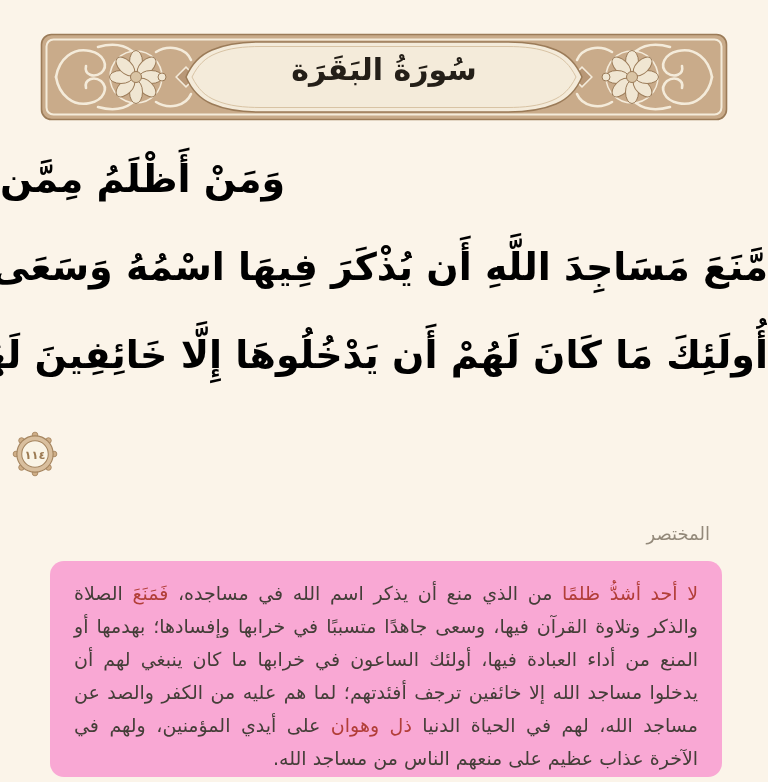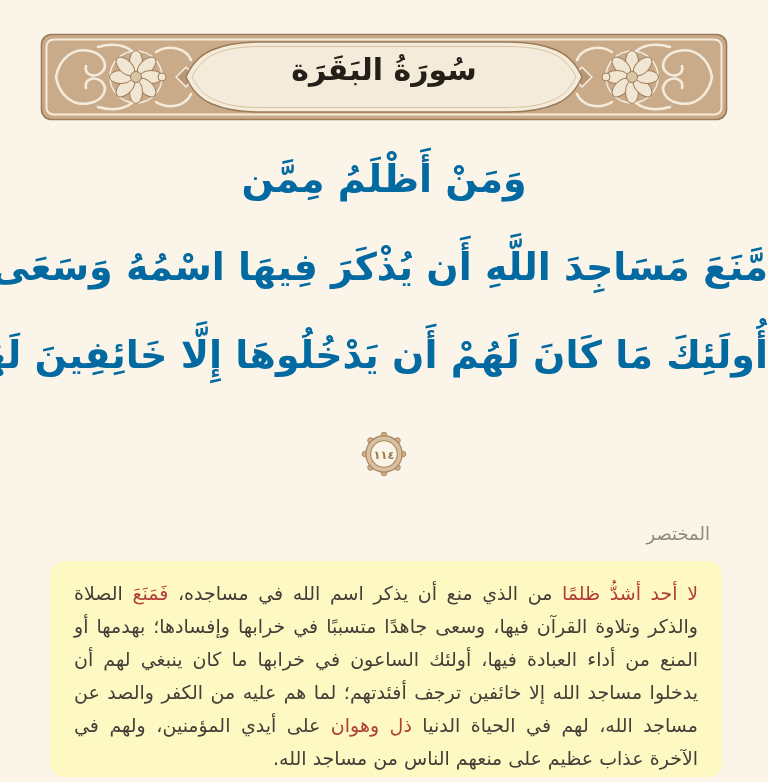--- a/index.html
+++ b/index.html
@@ -13,33 +13,33 @@
   
   .banner-wrap{position:relative;margin:33px 40px 0;height:88px;}
   .banner-svg{position:absolute;inset:0;width:100%;height:100%;display:block;}
   .surah-title{
     position:absolute;inset:0;
     display:flex;align-items:center;justify-content:center;
     direction:rtl;font-size:30px;font-weight:bold;color:#241f18;
     padding-bottom:16px;letter-spacing:0;
   }
   
-  .verse-section{direction:rtl;text-align:center;color:#0369a1;margin-top:14px;}
+  .verse-section{direction:rtl;text-align:left;color:#000000;margin-top:14px;}
   .verse-line{font-size:38px;font-weight:bold;line-height:88px;white-space:nowrap;}
   .verse-marker{
     display:inline-block;width:46px;height:46px;vertical-align:middle;
     margin:0 12px;position:relative;top:-3px;
   }
   
   .mukhtasar-row{direction:rtl;text-align:right;padding:34px 58px 0 0;line-height:26px;}
   .mukhtasar-label{color:#93897a;font-size:18px;cursor:pointer;}
   .tafsir-block{
     direction:rtl;
     margin:13px 46px 0 50px;
-    background:#fef9c3;
+    background:#f9a8d4;
     border-radius:14px;
     padding:16px 24px 18px;
     box-sizing:border-box;
     height:216px;
     color:#443e38;
     font-size:19px;
     line-height:33px;
     text-align:justify;
     text-align-last:right;
   }

